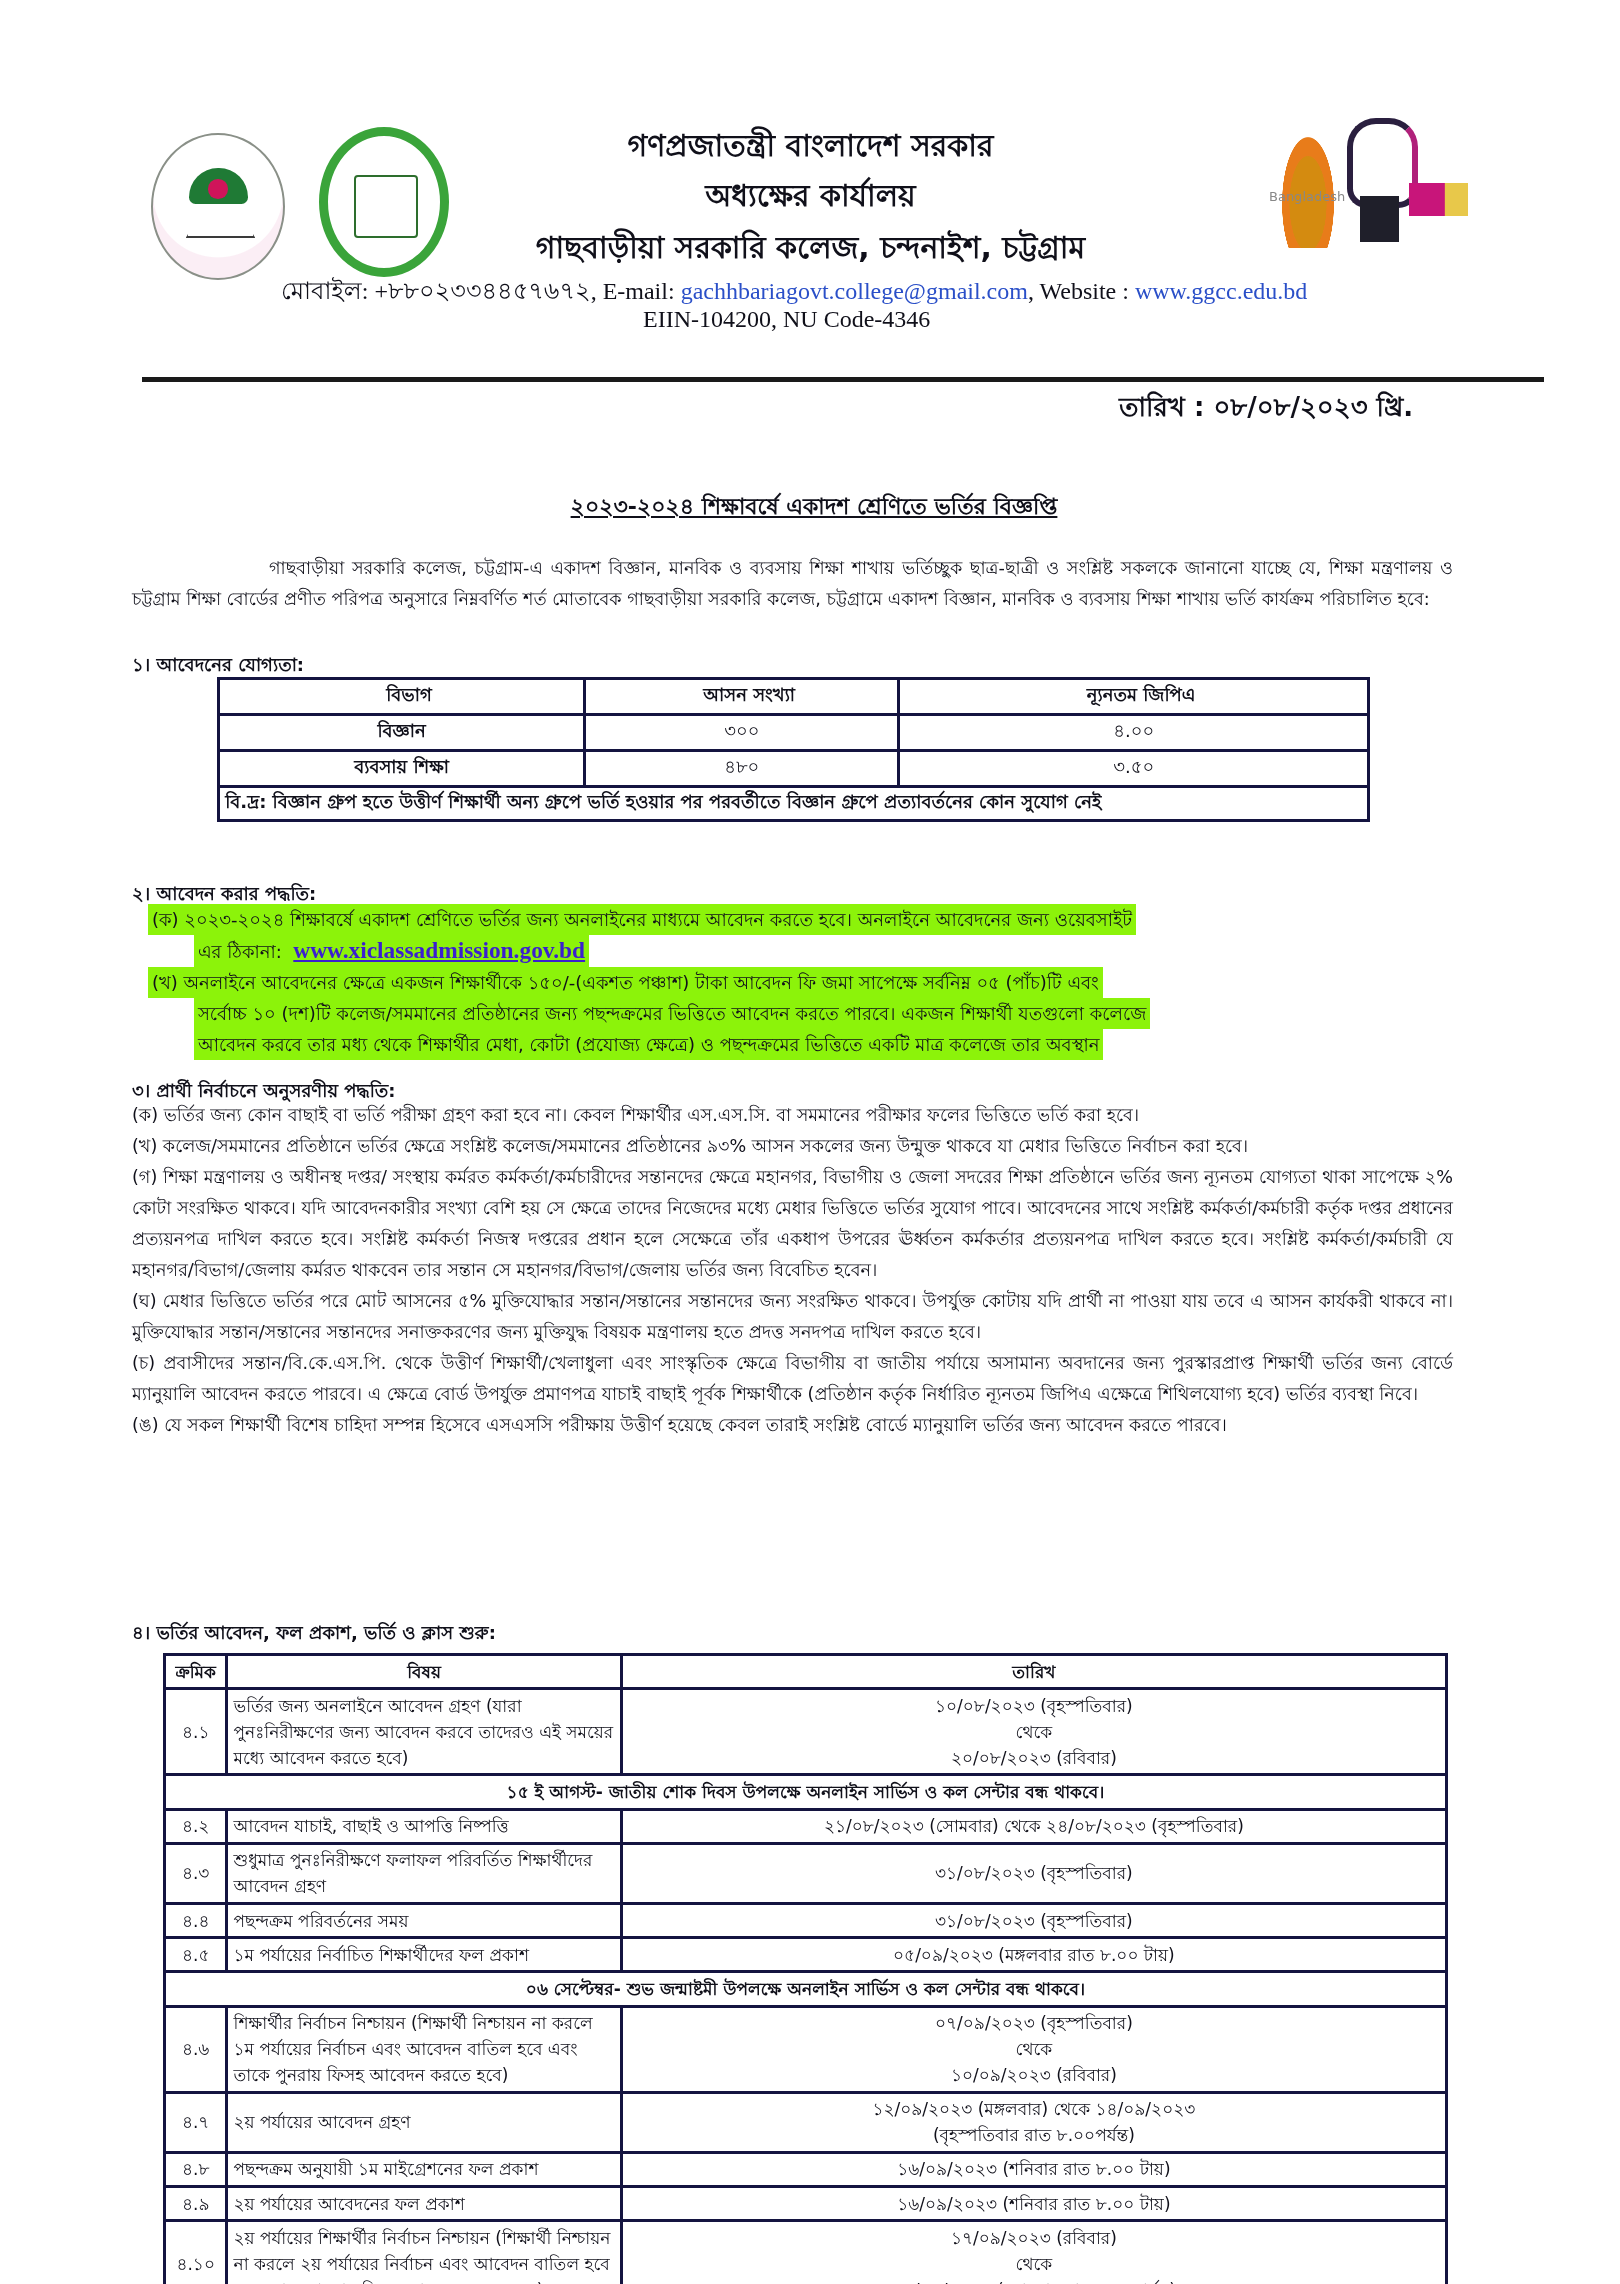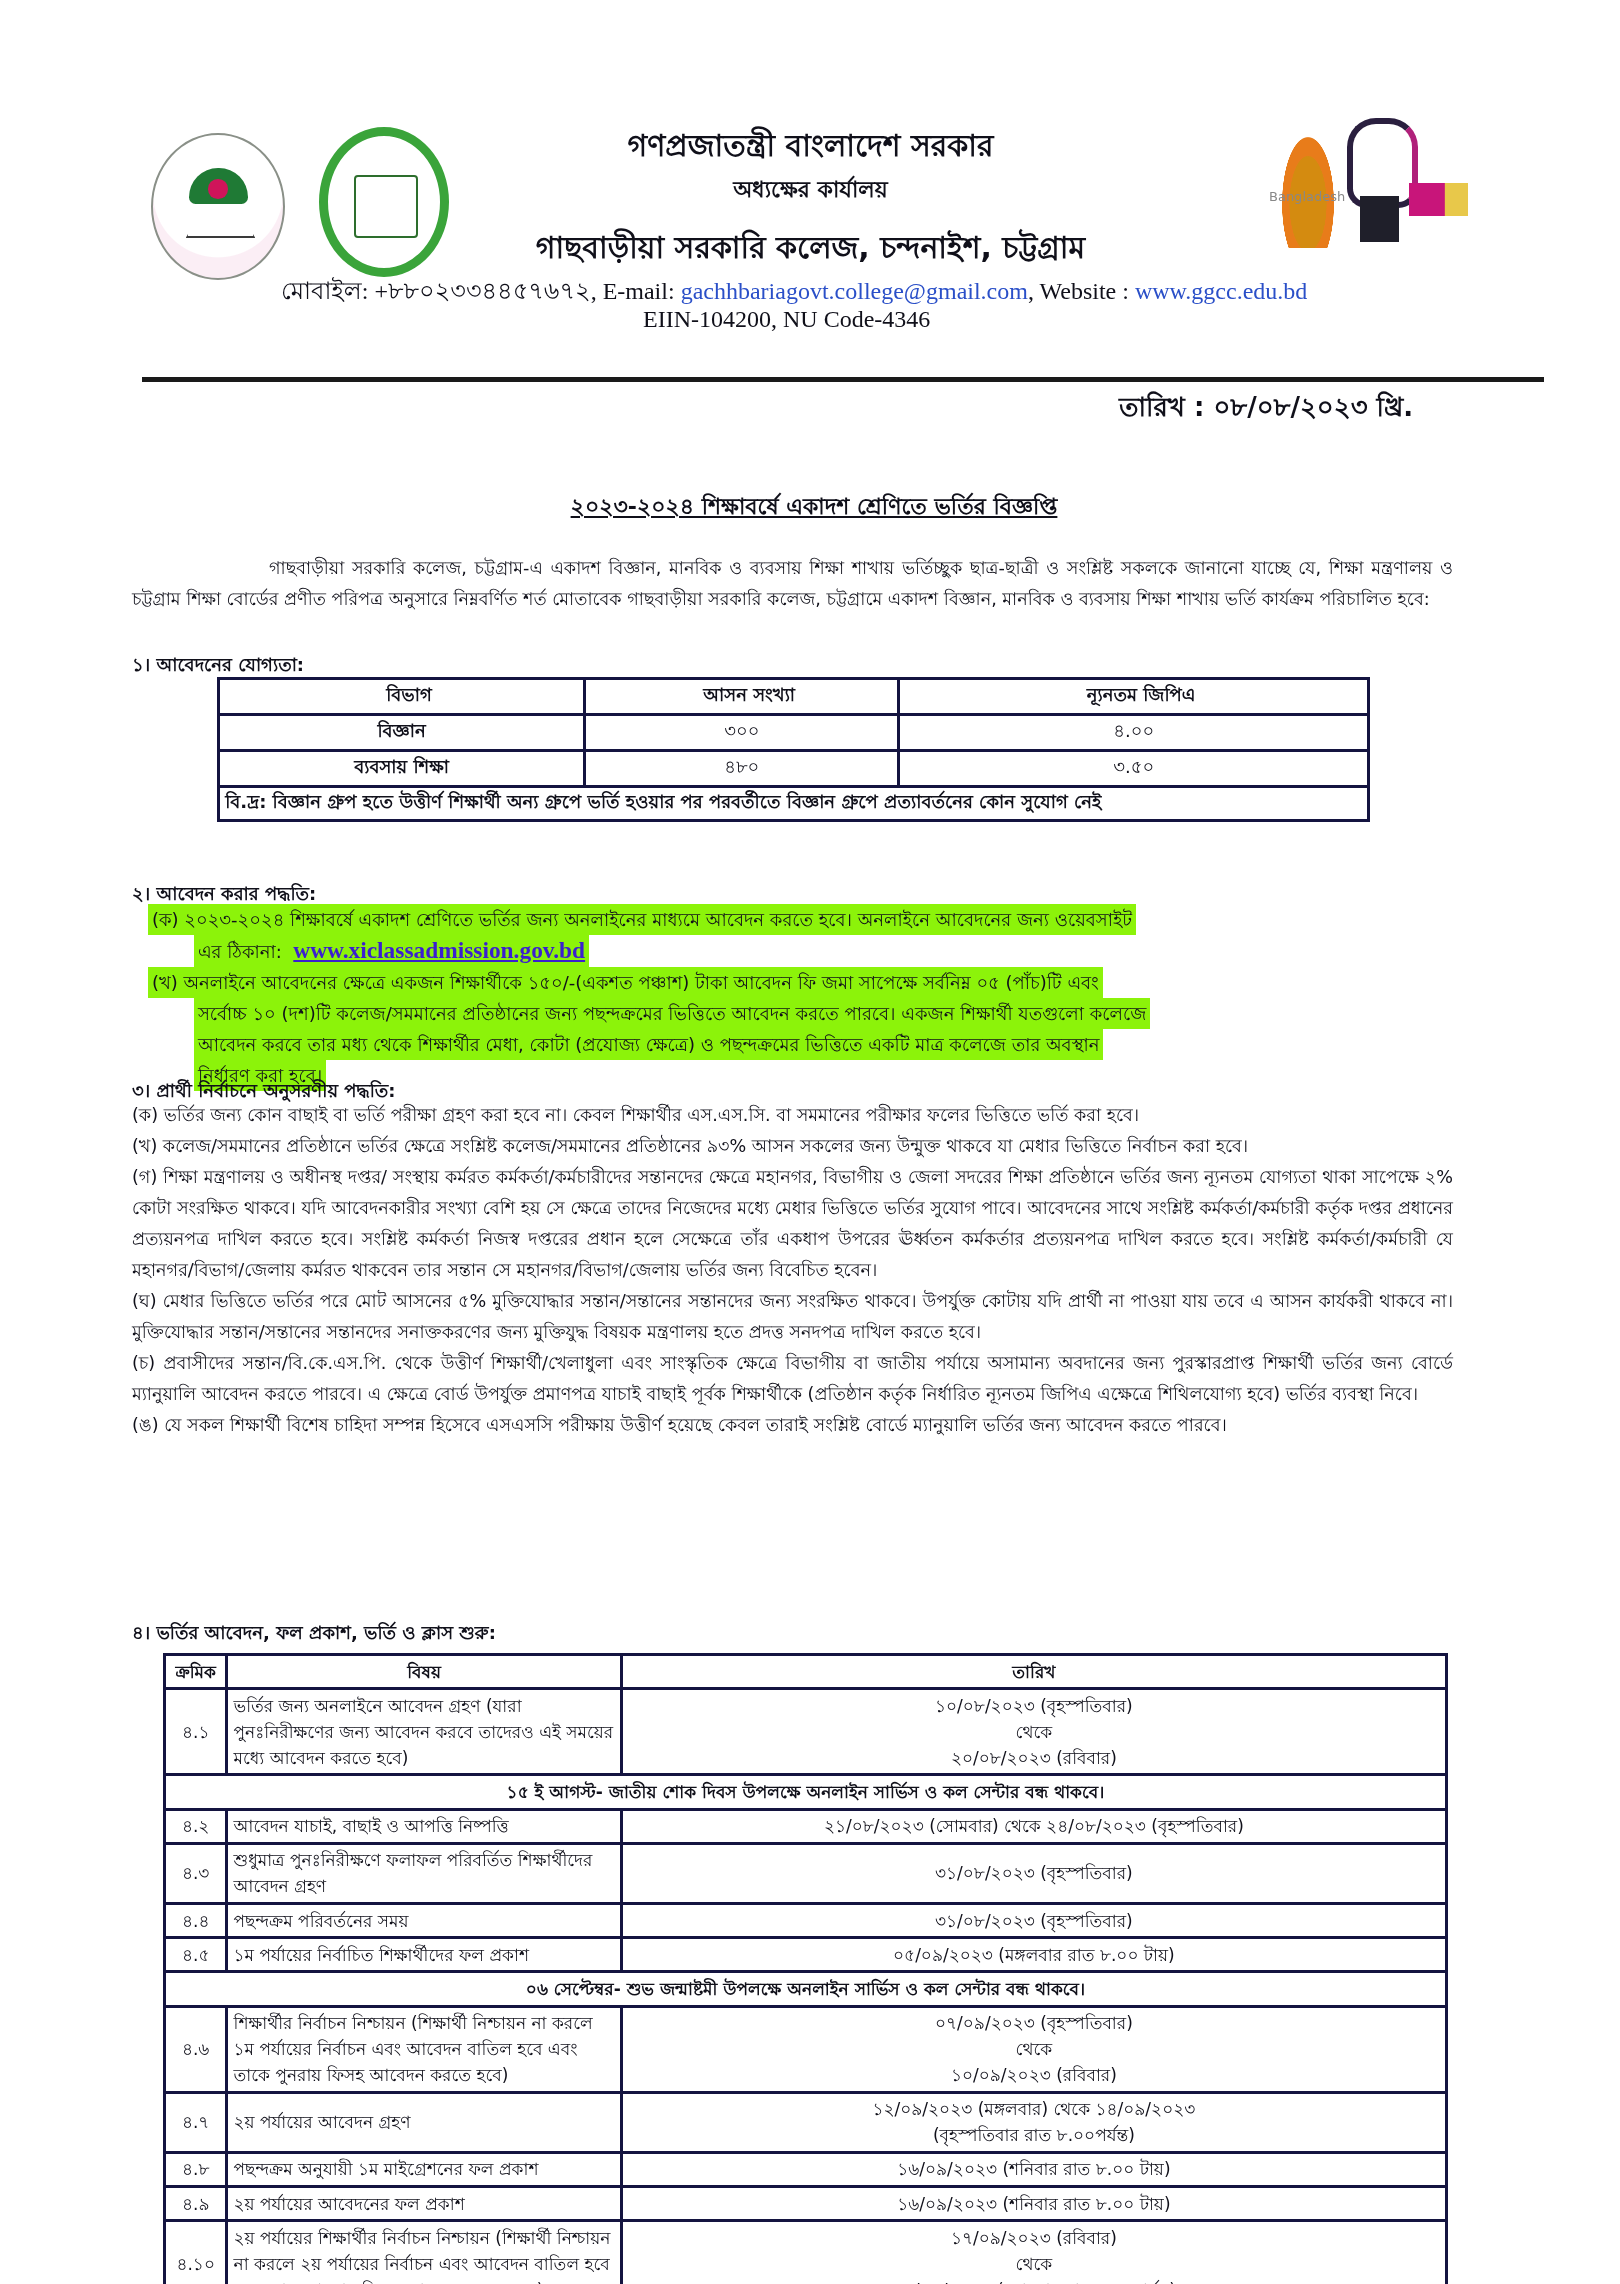--- a/index.html
+++ b/index.html
@@ -23,21 +23,21 @@
            background:radial-gradient(ellipse at 50% 60%, #d48b10 0 50%, #e87c1a 51% 70%, transparent 71%); }
   .logo3 .txt { position:absolute; left:0; top:72px; font-size:13px; color:#888; }
   .logo4 { position:absolute; left:1321px; top:111px; width:156px; height:143px; }
   .logo4 .head { position:absolute; left:26px; top:6.5px; width:59px; height:78px;
            border-radius:29px 29px 19.5px 19.5px; border:6.5px solid #2a1f3f; border-right-color:#b0207a; }
   .logo4 .body { position:absolute; left:39px; top:85px; width:39px; height:46px; background:#1f1f2a; }
   .logo4 .badge { position:absolute; left:88px; top:72px; width:59px; height:33px;
            background:linear-gradient(90deg,#c8157a 0 60%, #e8c84a 61% 100%); }
   .hdr-line { position:absolute; font-weight:bold; text-align:center; width:651px; left:485px; }
   .h1 { top:122px; font-size:30px; }
-  .h2 { top:172px; font-size:22px; }
+  .h2 { top:172px; font-size:30px; }
   .h3 { top:224px; font-size:30px; }
   .contact { position:absolute; left:281px; top:272px; font-family:"Liberation Serif", serif; font-size:24px; white-space:nowrap; }
   .contact a { color:#2a4fc8; }
   .eiin { position:absolute; left:643px; top:306px; font-family:"Liberation Serif", serif; font-size:24px; }
   .rule { position:absolute; left:142px; top:377px; width:1402px; height:5.2px; background:#1a1a1a; }
   .dateline { position:absolute; left:1119px; top:387px; font-size:26px; font-weight:bold; }
   .title { position:absolute; left:4px; width:1620px; top:489px; text-align:center; font-size:22px; font-weight:bold; }
   .title span { text-decoration:underline; }
   .para { position:absolute; left:132px; width:1321px; font-size:17.6px; line-height:31px; text-align:justify; }
   .intro { top:553px; text-indent:137px; }
@@ -131,21 +131,20 @@
 </tbody>
   </table>
 
 <div class="sec" style="top:880px">২। আবেদন করার পদ্ধতি:</div>
 <div class="green">
   <div><span class="gl">(ক) ২০২৩-২০২৪ শিক্ষাবর্ষে একাদশ শ্রেণিতে ভর্তির জন্য অনলাইনের মাধ্যমে আবেদন করতে হবে। অনলাইনে আবেদনের জন্য ওয়েবসাইট</span></div>
   <div style="padding-left:46px"><span class="gl"><span>এর ঠিকানা:</span>&nbsp;&nbsp;<a class="url">www.xiclassadmission.gov.bd</a></span></div>
   <div><span class="gl">(খ) অনলাইনে আবেদনের ক্ষেত্রে একজন শিক্ষার্থীকে ১৫০/-(একশত পঞ্চাশ) টাকা আবেদন ফি জমা সাপেক্ষে সর্বনিম্ন ০৫ (পাঁচ)টি এবং</span></div>
   <div style="padding-left:46px"><span class="gl">সর্বোচ্চ ১০ (দশ)টি কলেজ/সমমানের প্রতিষ্ঠানের জন্য পছন্দক্রমের ভিত্তিতে আবেদন করতে পারবে। একজন শিক্ষার্থী যতগুলো কলেজে</span></div>
   <div style="padding-left:46px"><span class="gl">আবেদন করবে তার মধ্য থেকে শিক্ষার্থীর মেধা, কোটা (প্রযোজ্য ক্ষেত্রে) ও পছন্দক্রমের ভিত্তিতে একটি মাত্র কলেজে তার অবস্থান</span></div>
-  <div style="padding-left:46px"><span class="gl">নির্ধারণ করা হবে।</span></div>
 </div>
 
 <div class="sec" style="top:1077px">৩। প্রার্থী নির্বাচনে অনুসরণীয় পদ্ধতি:</div>
 <div class="para" style="top:1100px">
   <div>(ক) ভর্তির জন্য কোন বাছাই বা ভর্তি পরীক্ষা গ্রহণ করা হবে না। কেবল শিক্ষার্থীর এস.এস.সি. বা সমমানের পরীক্ষার ফলের ভিত্তিতে ভর্তি করা হবে।</div>
   <div>(খ) কলেজ/সমমানের প্রতিষ্ঠানে ভর্তির ক্ষেত্রে সংশ্লিষ্ট কলেজ/সমমানের প্রতিষ্ঠানের ৯৩% আসন সকলের জন্য উন্মুক্ত থাকবে যা মেধার ভিত্তিতে নির্বাচন করা হবে।</div>
   <div>(গ) শিক্ষা মন্ত্রণালয় ও অধীনস্থ দপ্তর/ সংস্থায় কর্মরত কর্মকর্তা/কর্মচারীদের সন্তানদের ক্ষেত্রে মহানগর, বিভাগীয় ও জেলা সদরের শিক্ষা প্রতিষ্ঠানে ভর্তির জন্য ন্যূনতম যোগ্যতা থাকা সাপেক্ষে ২% কোটা সংরক্ষিত থাকবে। যদি আবেদনকারীর সংখ্যা বেশি হয় সে ক্ষেত্রে তাদের নিজেদের মধ্যে মেধার ভিত্তিতে ভর্তির সুযোগ পাবে। আবেদনের সাথে সংশ্লিষ্ট কর্মকর্তা/কর্মচারী কর্তৃক দপ্তর প্রধানের প্রত্যয়নপত্র দাখিল করতে হবে। সংশ্লিষ্ট কর্মকর্তা নিজস্ব দপ্তরের প্রধান হলে সেক্ষেত্রে তাঁর একধাপ উপরের ঊর্ধ্বতন কর্মকর্তার প্রত্যয়নপত্র দাখিল করতে হবে। সংশ্লিষ্ট কর্মকর্তা/কর্মচারী যে মহানগর/বিভাগ/জেলায় কর্মরত থাকবেন তার সন্তান সে মহানগর/বিভাগ/জেলায় ভর্তির জন্য বিবেচিত হবেন।</div>
   <div>(ঘ) মেধার ভিত্তিতে ভর্তির পরে মোট আসনের ৫% মুক্তিযোদ্ধার সন্তান/সন্তানের সন্তানদের জন্য সংরক্ষিত থাকবে। উপর্যুক্ত কোটায় যদি প্রার্থী না পাওয়া যায় তবে এ আসন কার্যকরী থাকবে না। মুক্তিযোদ্ধার সন্তান/সন্তানের সন্তানদের সনাক্তকরণের জন্য মুক্তিযুদ্ধ বিষয়ক মন্ত্রণালয় হতে প্রদত্ত সনদপত্র দাখিল করতে হবে।</div>
   <div>(চ) প্রবাসীদের সন্তান/বি.কে.এস.পি. থেকে উত্তীর্ণ শিক্ষার্থী/খেলাধুলা এবং সাংস্কৃতিক ক্ষেত্রে বিভাগীয় বা জাতীয় পর্যায়ে অসামান্য অবদানের জন্য পুরস্কারপ্রাপ্ত শিক্ষার্থী ভর্তির জন্য বোর্ডে ম্যানুয়ালি আবেদন করতে পারবে। এ ক্ষেত্রে বোর্ড উপর্যুক্ত প্রমাণপত্র যাচাই বাছাই পূর্বক শিক্ষার্থীকে (প্রতিষ্ঠান কর্তৃক নির্ধারিত ন্যূনতম জিপিএ এক্ষেত্রে শিথিলযোগ্য হবে) ভর্তির ব্যবস্থা নিবে।</div>
   <div>(ঙ) যে সকল শিক্ষার্থী বিশেষ চাহিদা সম্পন্ন হিসেবে এসএসসি পরীক্ষায় উত্তীর্ণ হয়েছে কেবল তারাই সংশ্লিষ্ট বোর্ডে ম্যানুয়ালি ভর্তির জন্য আবেদন করতে পারবে।</div>

